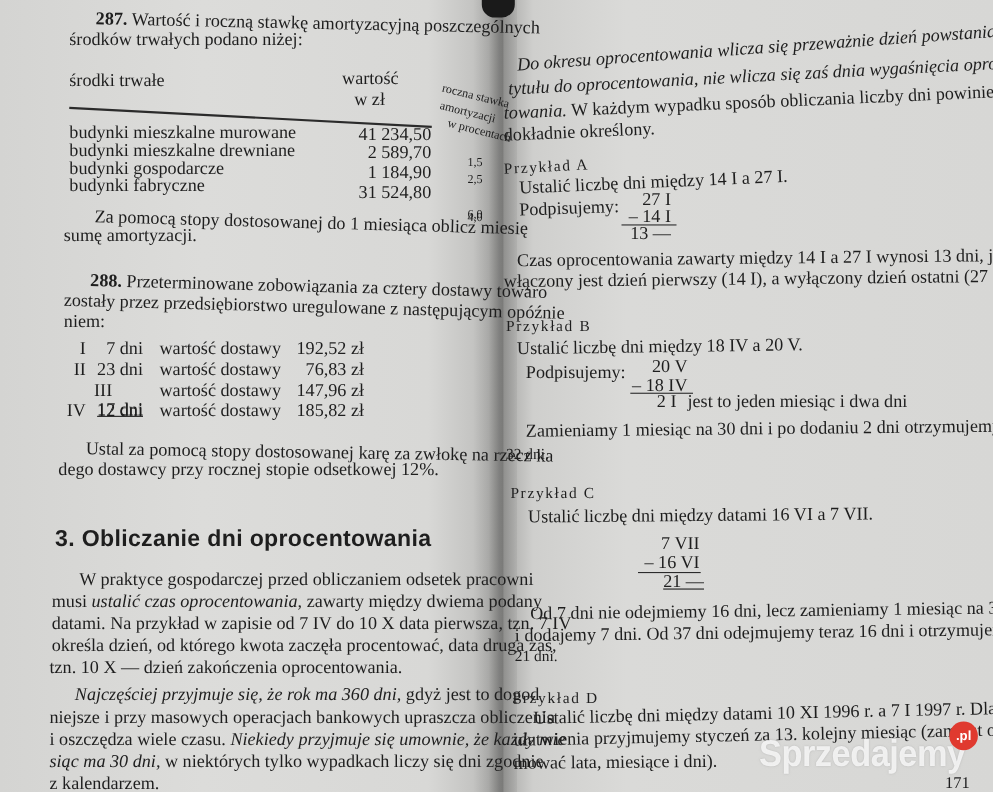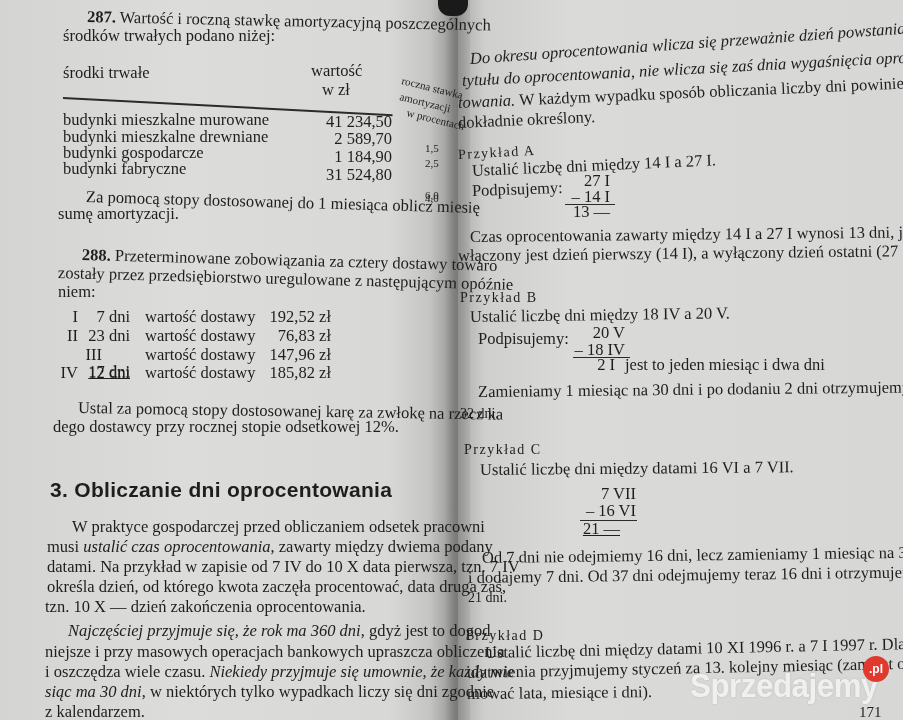--- a/index.html
+++ b/index.html
@@ -176,21 +176,21 @@
   <div class="abs t num" style="left:570px;top:356px;width:45px;">2 I</div>
   <div class="abs t" style="left:625px;top:356px;">jest to jeden miesiąc i dwa dni</div>
   <div class="abs t" style="left:478px;top:383px;transform:rotate(-0.6deg);transform-origin:left;">Zamieniamy 1 miesiąc na 30 dni i po dodaniu 2 dni otrzymujemy</div>
   <div class="abs t" style="left:460px;top:405px;font-size:14px;">32 dni.</div>
 
   <div class="abs przyk" style="left:464px;top:442px;">Przykład C</div>
   <div class="abs t" style="left:480px;top:461px;transform:rotate(-0.5deg);transform-origin:left;">Ustalić liczbę dni między datami 16 VI a 7 VII.</div>
   <div class="abs t num" style="left:560px;top:485px;width:76px;">7 VII</div>
   <div class="abs t num" style="left:560px;top:502px;width:76px;">– 16 VI</div>
   <div class="rule" style="left:580px;top:520px;width:57px;height:1px;"></div>
-  <div class="abs t num" style="left:560px;top:520px;width:60px;text-decoration:underline;">21 —</div>
+  <div class="abs t num" style="left:580px;top:520px;width:60px;text-decoration:underline;">21 —</div>
   <div class="abs t" style="left:482px;top:549px;transform:rotate(-0.7deg);transform-origin:left;">Od 7 dni nie odejmiemy 16 dni, lecz zamieniamy 1 miesiąc na 30 dni</div>
   <div class="abs t" style="left:468px;top:569px;transform:rotate(-0.7deg);transform-origin:left;">i dodajemy 7 dni. Od 37 dni odejmujemy teraz 16 dni i otrzymujemy</div>
   <div class="abs t" style="left:468px;top:589px;font-size:14px;">21 dni.</div>
 
   <div class="abs przyk" style="left:466px;top:628px;">Przykład D</div>
   <div class="abs t" style="left:485px;top:644px;transform:rotate(-1.2deg);transform-origin:left;">Ustalić liczbę dni między datami 10 XI 1996 r. a 7 I 1997 r. Dla</div>
   <div class="abs t" style="left:467px;top:664px;transform:rotate(-1.2deg);transform-origin:left;">ułatwienia przyjmujemy styczeń za 13. kolejny miesiąc (zamiast odej-</div>
   <div class="abs t" style="left:467px;top:685px;transform:rotate(-0.6deg);transform-origin:left;">mować lata, miesiące i dni).</div>
 
   <div class="abs t" style="left:859px;top:703px;font-size:15px;">171</div>

